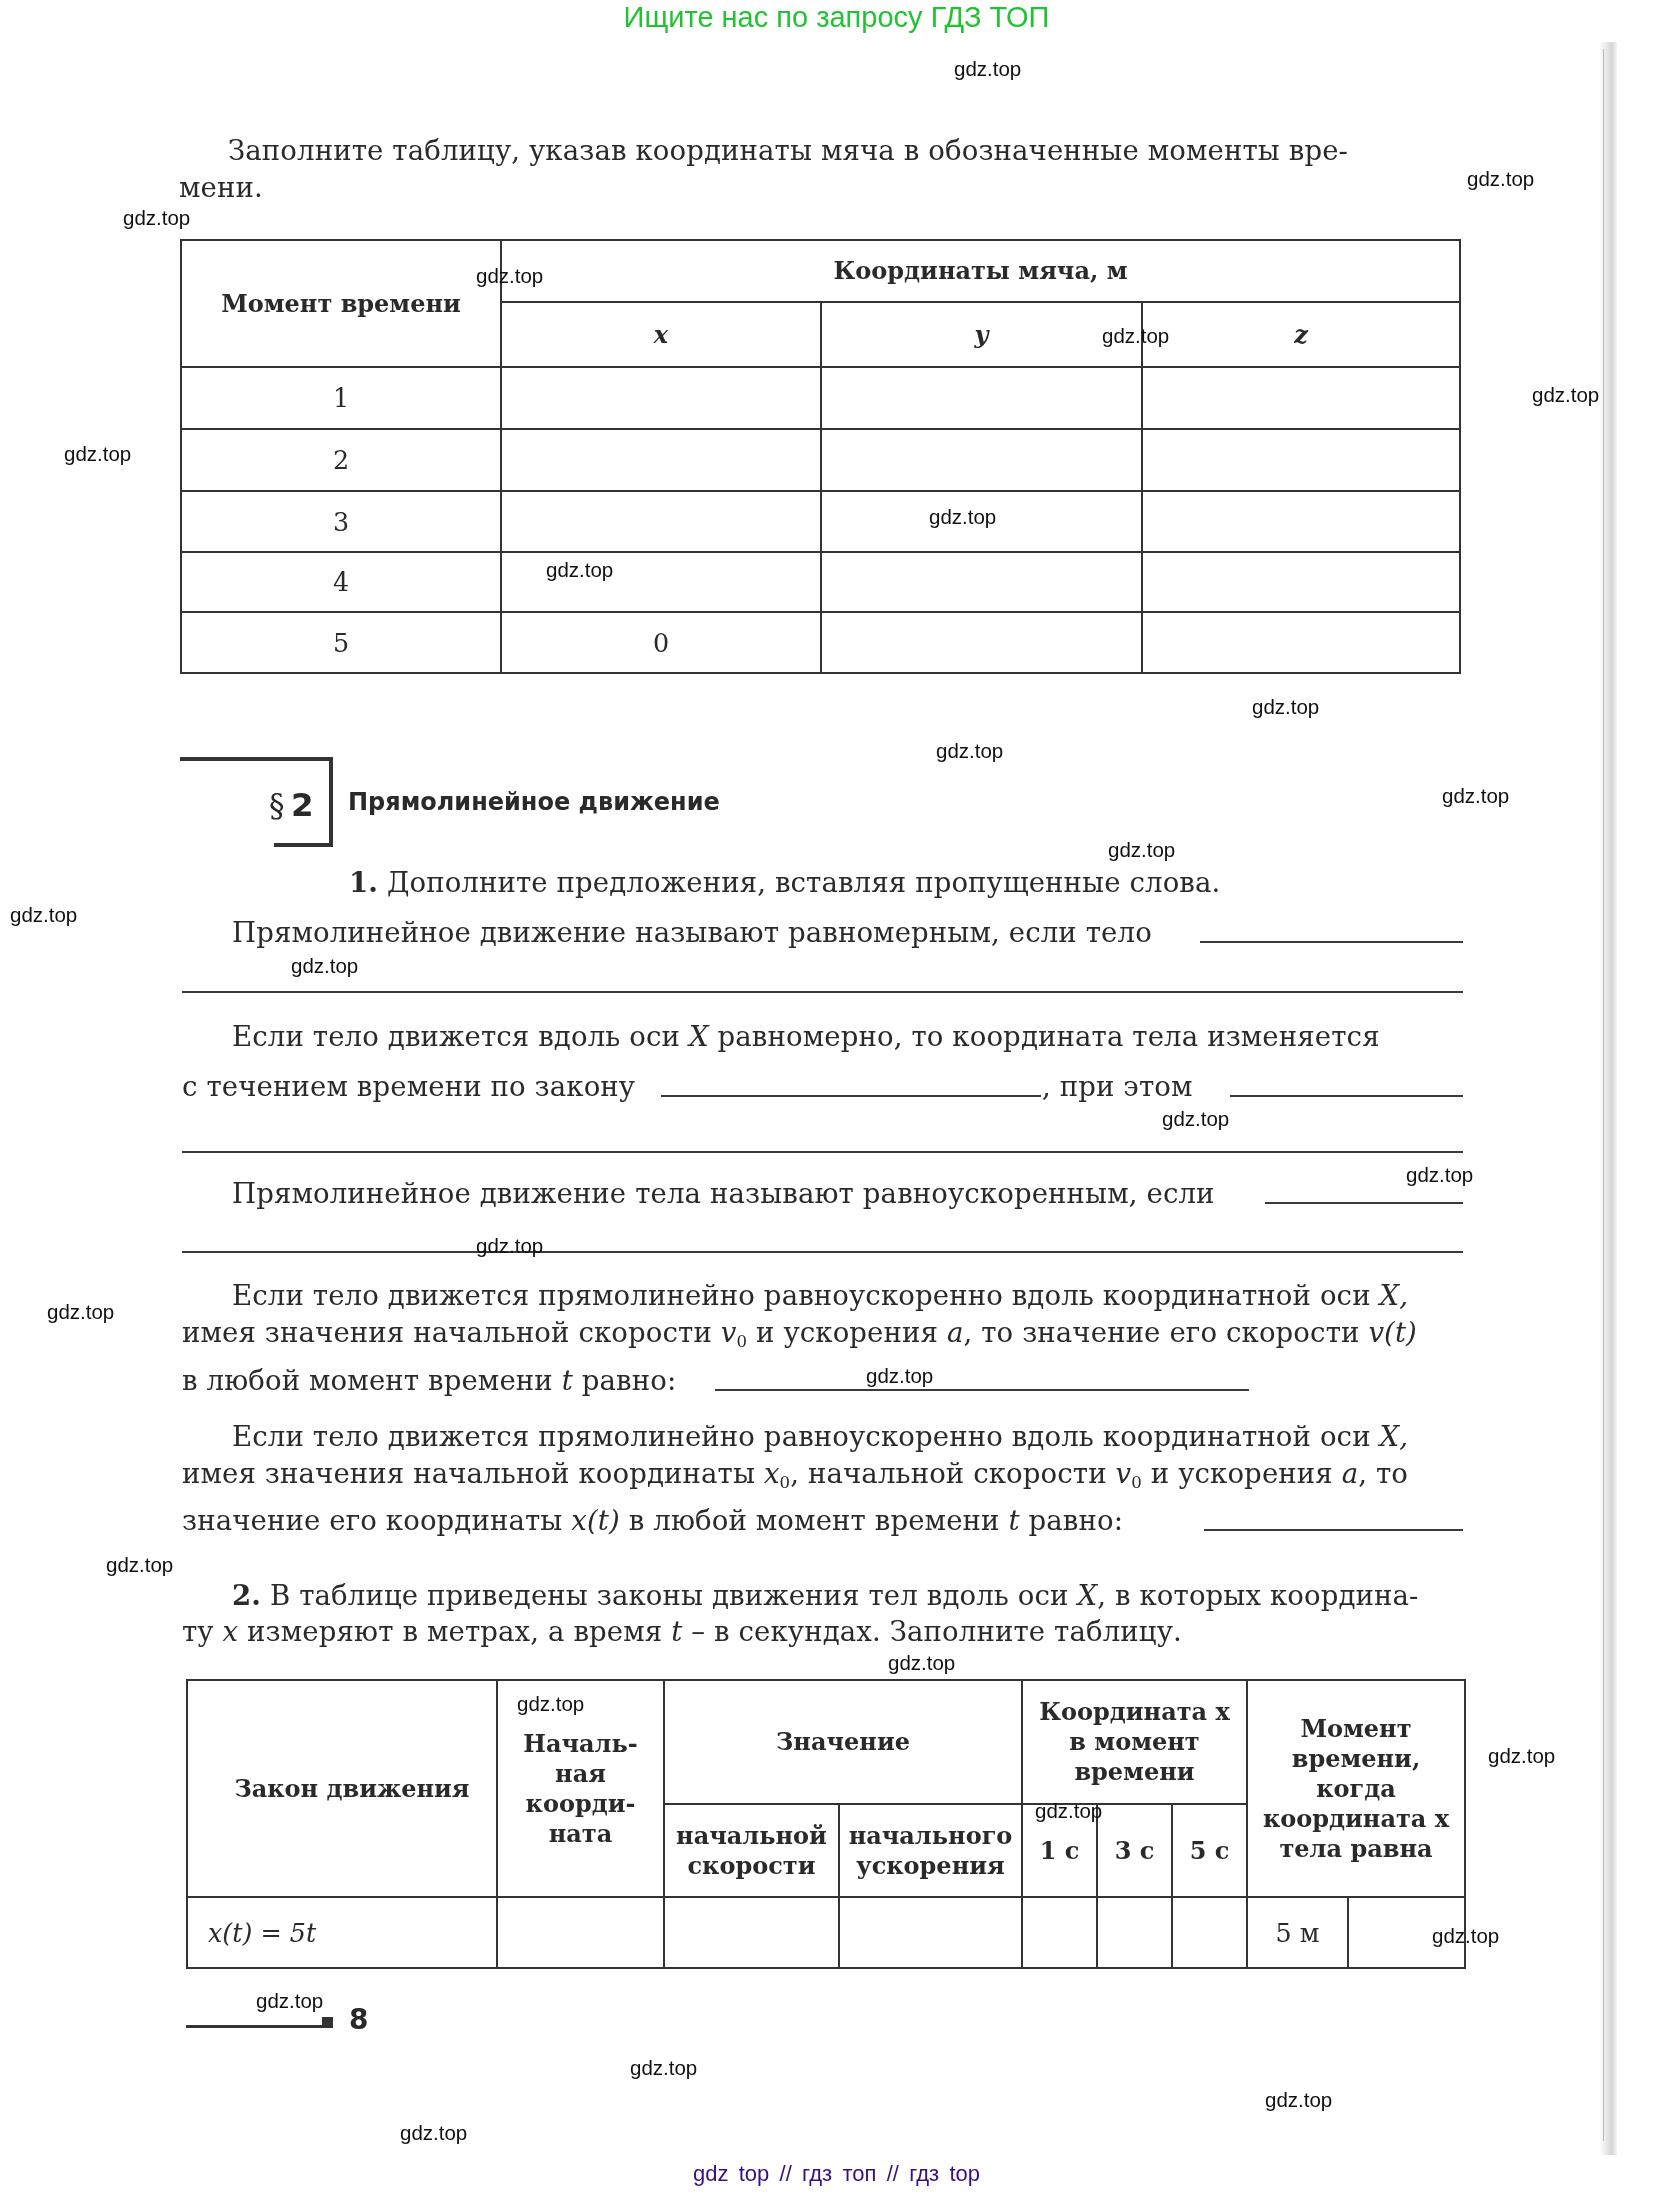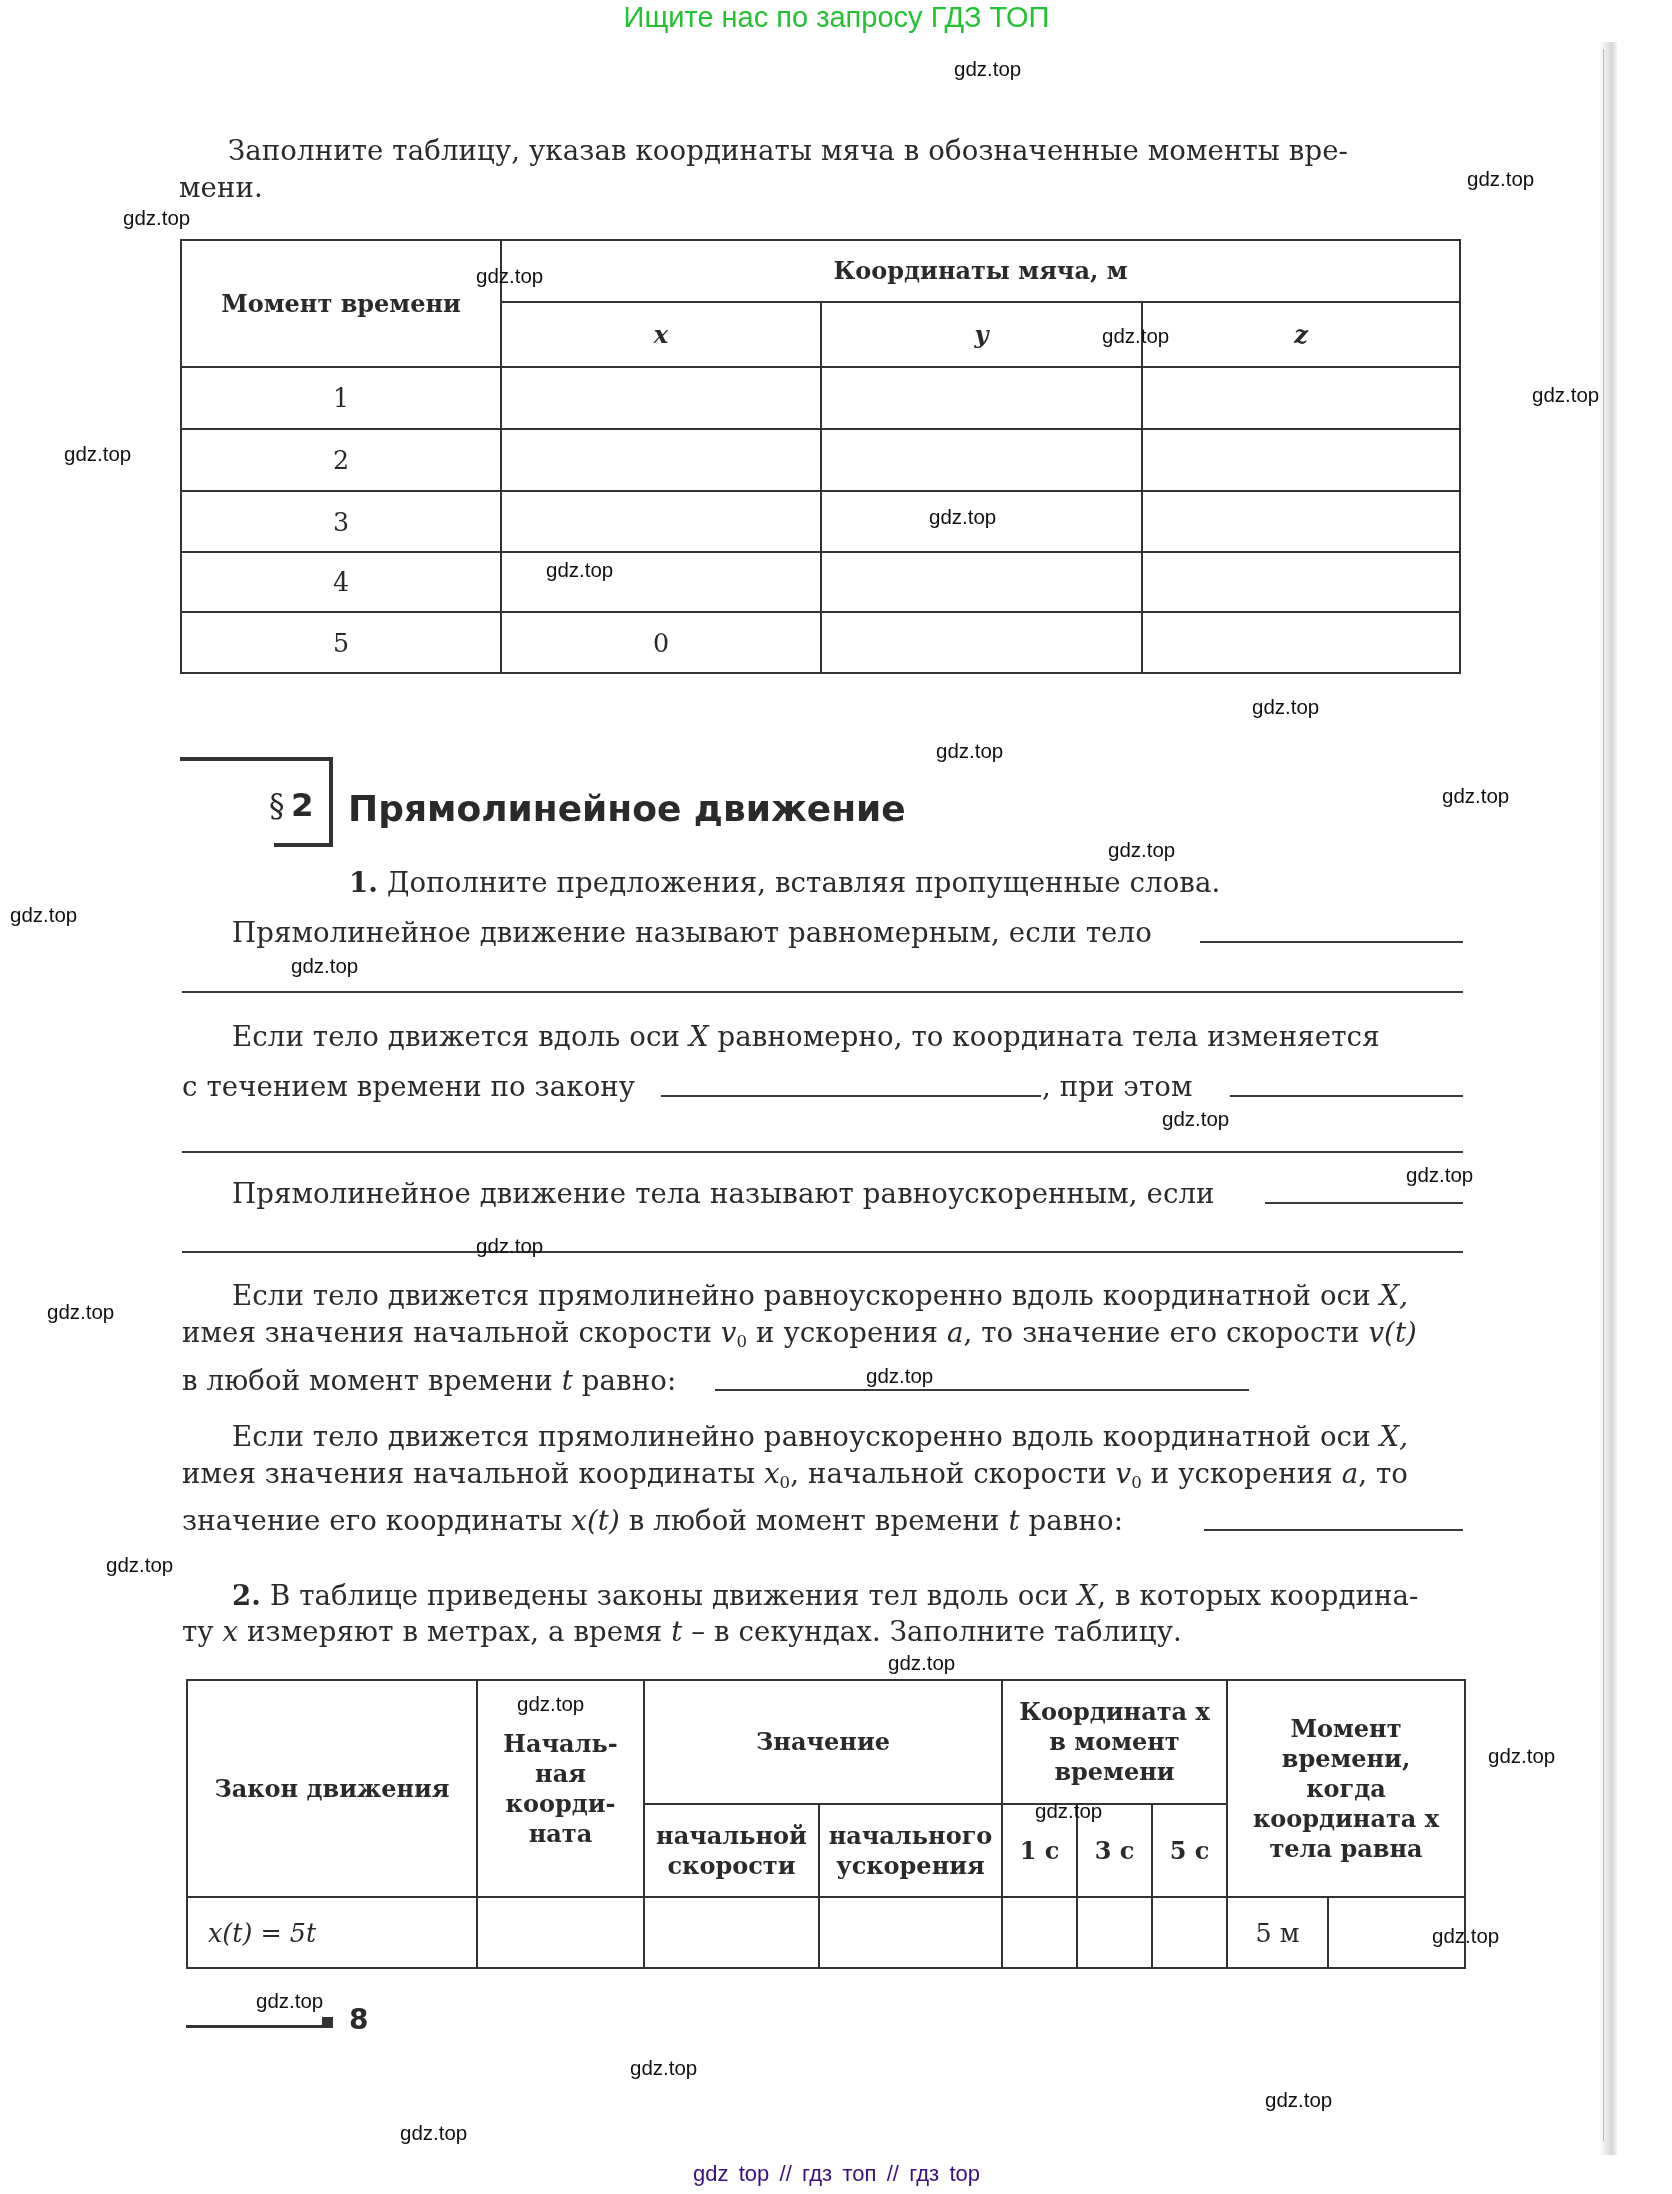--- a/index.html
+++ b/index.html
@@ -18,21 +18,21 @@
   .txt-bold{font-weight:bold;}
   .ital{font-style:italic;}
   .fill{position:absolute;height:2.1px;background:#3a3a3a;}
   .hline{position:absolute;background:#333;}
   .vline{position:absolute;background:#333;}
   table.t{position:absolute;border-collapse:collapse;}
   table.t td{border:2.1px solid #333;text-align:center;vertical-align:middle;padding:0;}
   .th{font-weight:bold;font-size:24px;line-height:30px;}
   .cell{font-size:25.4px;}
   .sec-title{position:absolute;font-family:"DejaVu Sans","Liberation Sans",sans-serif;font-weight:bold;
-       font-size:36px;color:#2a2a2a;white-space:nowrap;}
+       font-size:24px;color:#2a2a2a;white-space:nowrap;}
   .sec-num{position:absolute;font-family:"DejaVu Sans","Liberation Sans",sans-serif;font-weight:bold;
        font-size:32.5px;color:#2a2a2a;}
   .sec-par{position:absolute;font-family:"DejaVu Serif",serif;font-size:31px;color:#2a2a2a;}
   sub{font-size:0.6em;vertical-align:-0.3em;}
 </style>
 </head>
 <body>
 
 <div class="page-shadow"></div>
 <div class="page-edge"></div>
@@ -141,21 +141,21 @@
 <div class="txt" style="left:232px;top:1579px;">
   <span class="txt-bold">2.</span><span> В таблице приведены законы движения тел вдоль оси </span><span class="ital">X</span><span>, в которых координа-</span>
 </div>
 <div class="txt" style="left:182px;top:1615px;">
   <span>ту </span><span class="ital">x</span><span> измеряют в метрах, а время </span><span class="ital">t</span><span> – в секундах. Заполните таблицу.</span>
 </div>
 
 <table class="t" style="left:186px;top:1679px;width:1280px;">
   <tbody>
       <tr style="height:124px;">
-    <td rowspan="2" class="th" style="width:288px;white-space:pre-line;">Закон движения</td>
+    <td rowspan="2" class="th" style="width:288px;white-space:pre-line;padding-left:20px;">Закон движения</td>
     <td rowspan="2" class="th" style="width:165px;white-space:pre-line;">Началь-
 ная
 коорди-
 ната</td>
     <td colspan="2" class="th">Значение</td>
     <td colspan="3" class="th" style="white-space:pre-line;">Координата x
 в момент
 времени</td>
     <td rowspan="2" colspan="2" class="th" style="white-space:pre-line;">Момент
 времени,

